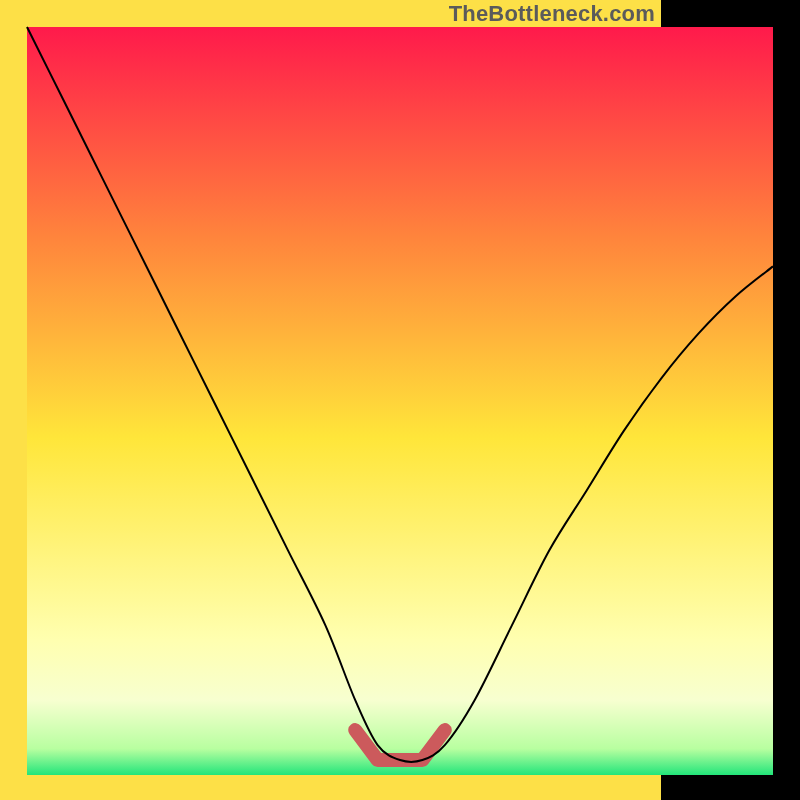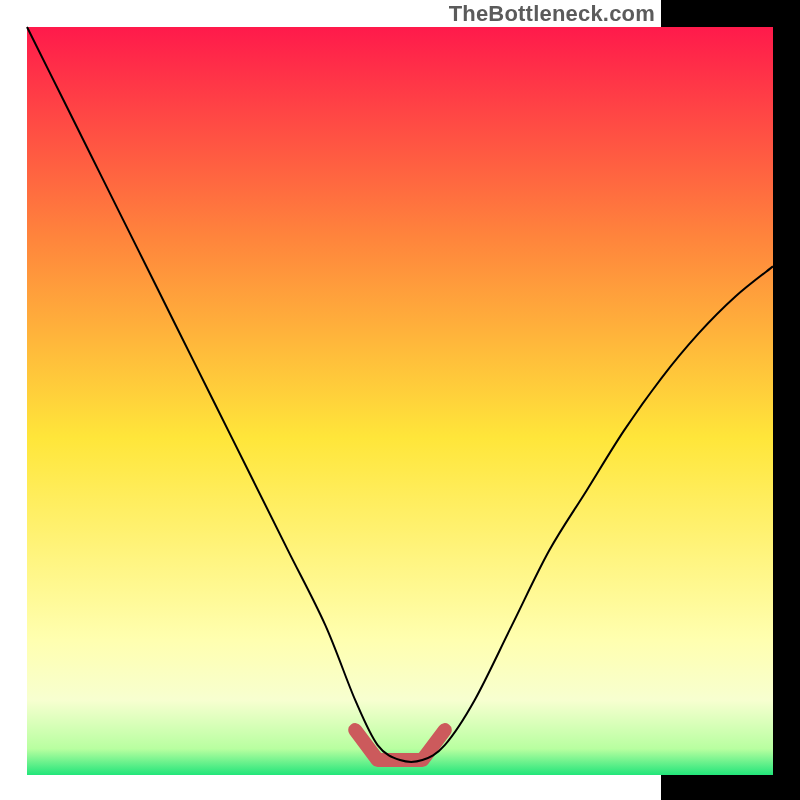--- a/index.html
+++ b/index.html
@@ -8,21 +8,21 @@
     width: 800px;
     height: 800px;
     overflow: hidden;
     background: #000;
     font-family: Arial, Helvetica, sans-serif;
   }
   .frame {
     position: relative;
     width: 661px;
     height: 800px;
-    background: #ffffff;
+    background: #fde047;
   }
   .watermark {
     position: absolute;
     top: 1px;
     right: 6px;
     color: #5b5b5b;
     font-size: 22px;
     font-weight: 600;
     letter-spacing: 0.2px;
     z-index: 5;

